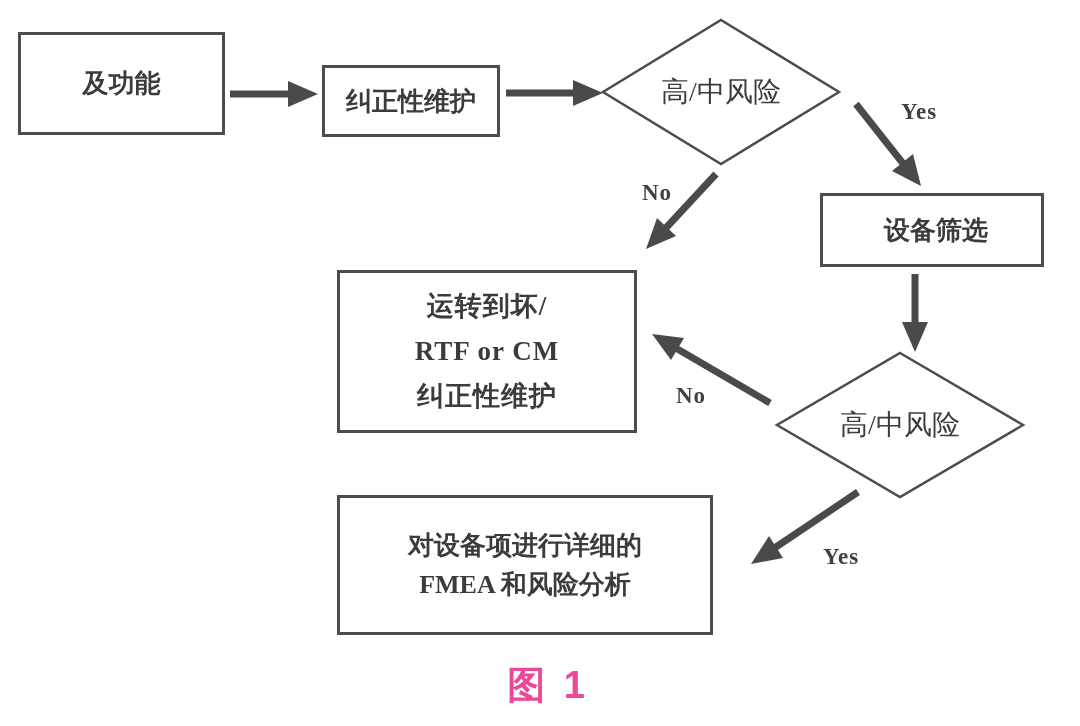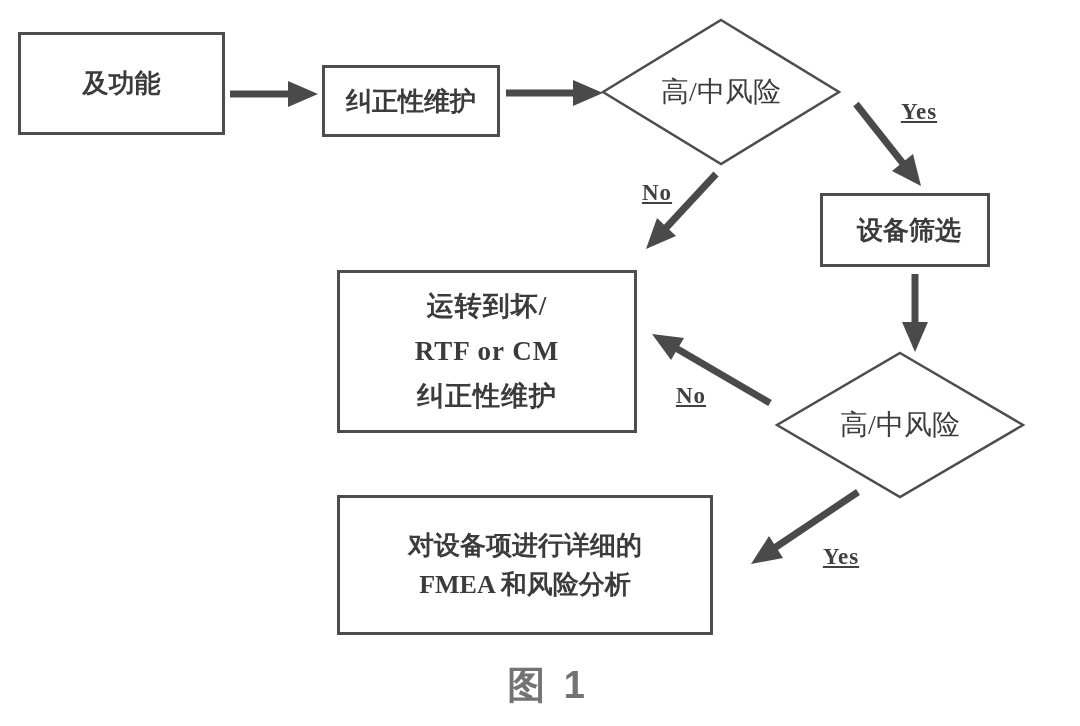--- a/index.html
+++ b/index.html
@@ -50,29 +50,28 @@
   }
   .edge-label {
     position: absolute;
     width: 64px;
     text-align: center;
     color: #414141;
     font-weight: bold;
     font-size: 23px;
     line-height: 26px;
     letter-spacing: 1px;
-    text-decoration: underline;
   }
   .caption {
     position: absolute;
     left: 448px;
     top: 662px;
     width: 200px;
     text-align: center;
-    color: #737373;
+    color: #ec4899;
     font-family: "Liberation Sans", "DejaVu Sans", sans-serif;
     font-weight: bold;
     font-size: 38px;
     line-height: 46px;
     letter-spacing: 4px;
   }
 </style>
 </head>
 <body>
 
@@ -120,21 +119,21 @@
   </svg>
 
   <div class="node-box fs26" style="left:18px; top:32px; width:207px; height:103px;">
     <span class="node-line">及功能</span>
   </div>
 
   <div class="node-box fs26" style="left:322px; top:65px; width:178px; height:72px;">
     <span class="node-line">纠正性维护</span>
   </div>
 
-  <div class="node-box fs26" style="left:820px; top:193px; width:170px; height:74px;padding-left:8px;">
+  <div class="node-box fs26" style="left:820px; top:193px; width:224px; height:74px;padding-left:8px;">
     <span class="node-line">设备筛选</span>
   </div>
 
   <div class="node-box fs27" style="left:337px; top:270px; width:300px; height:163px;">
     <span class="node-line">运转到坏/</span>
     <span class="node-line">RTF or CM</span>
     <span class="node-line">纠正性维护</span>
   </div>
 
   <div class="node-box fs26" style="left:337px; top:495px; width:376px; height:140px;">

